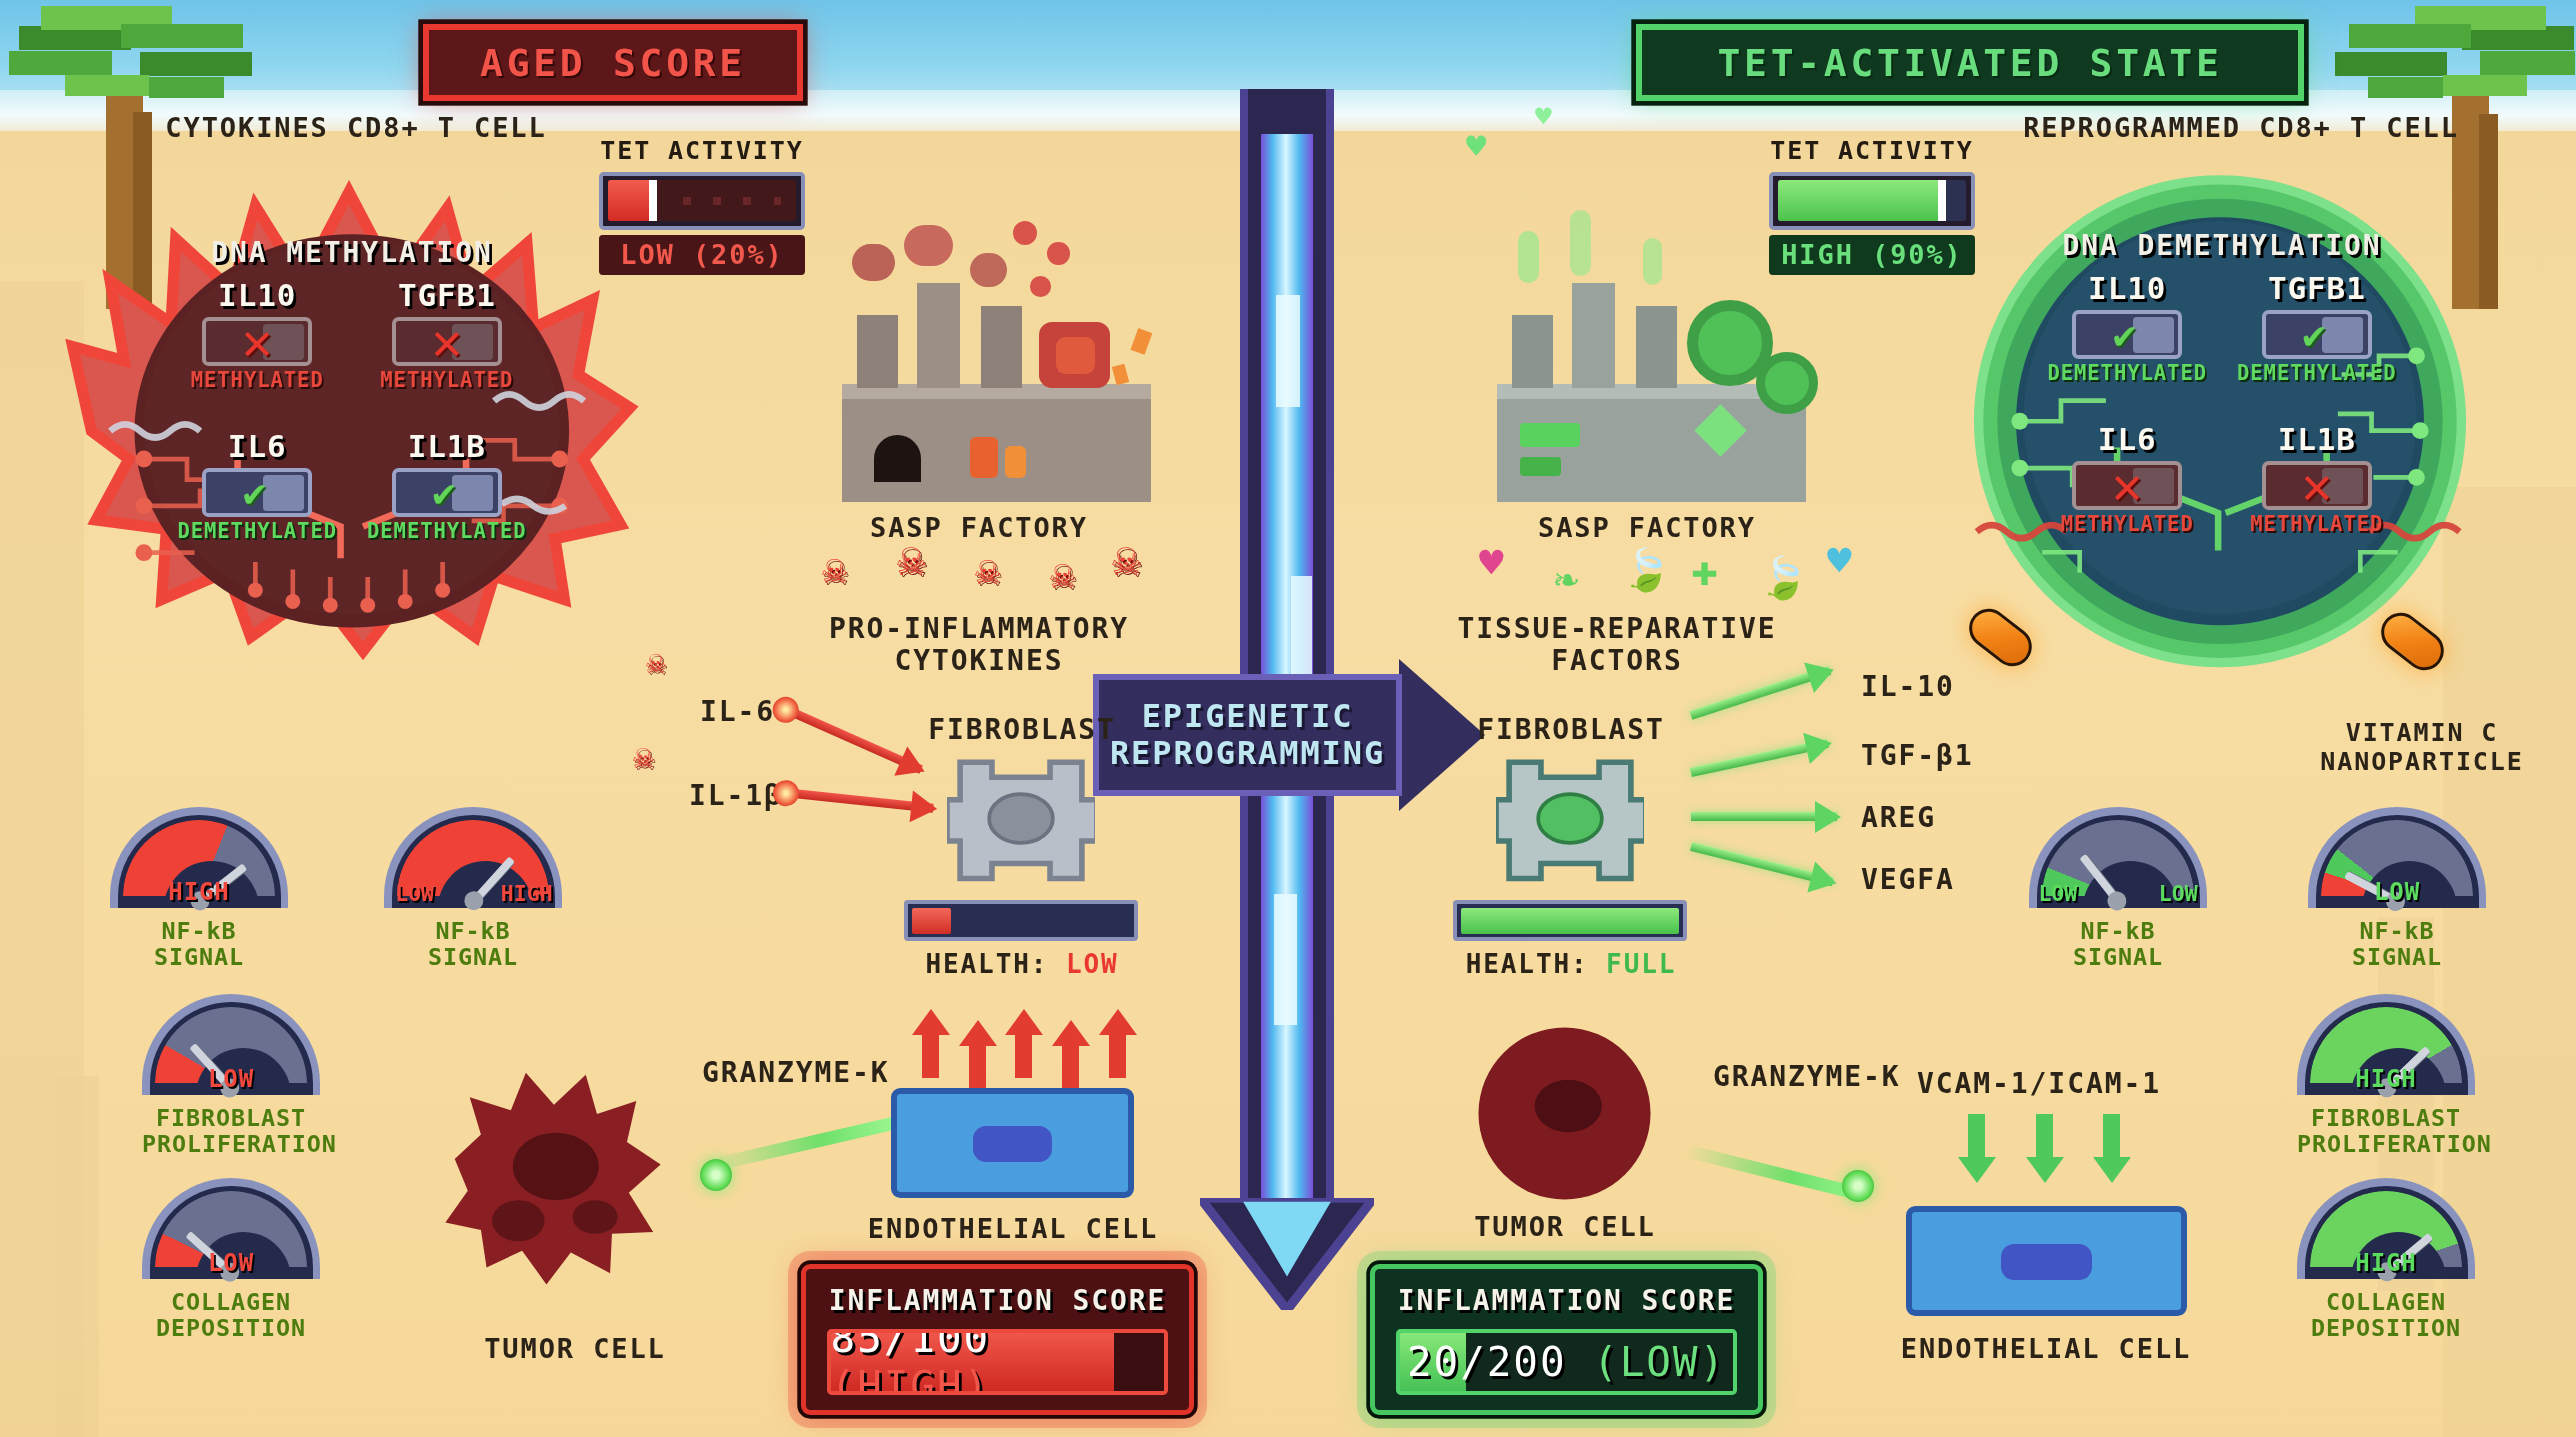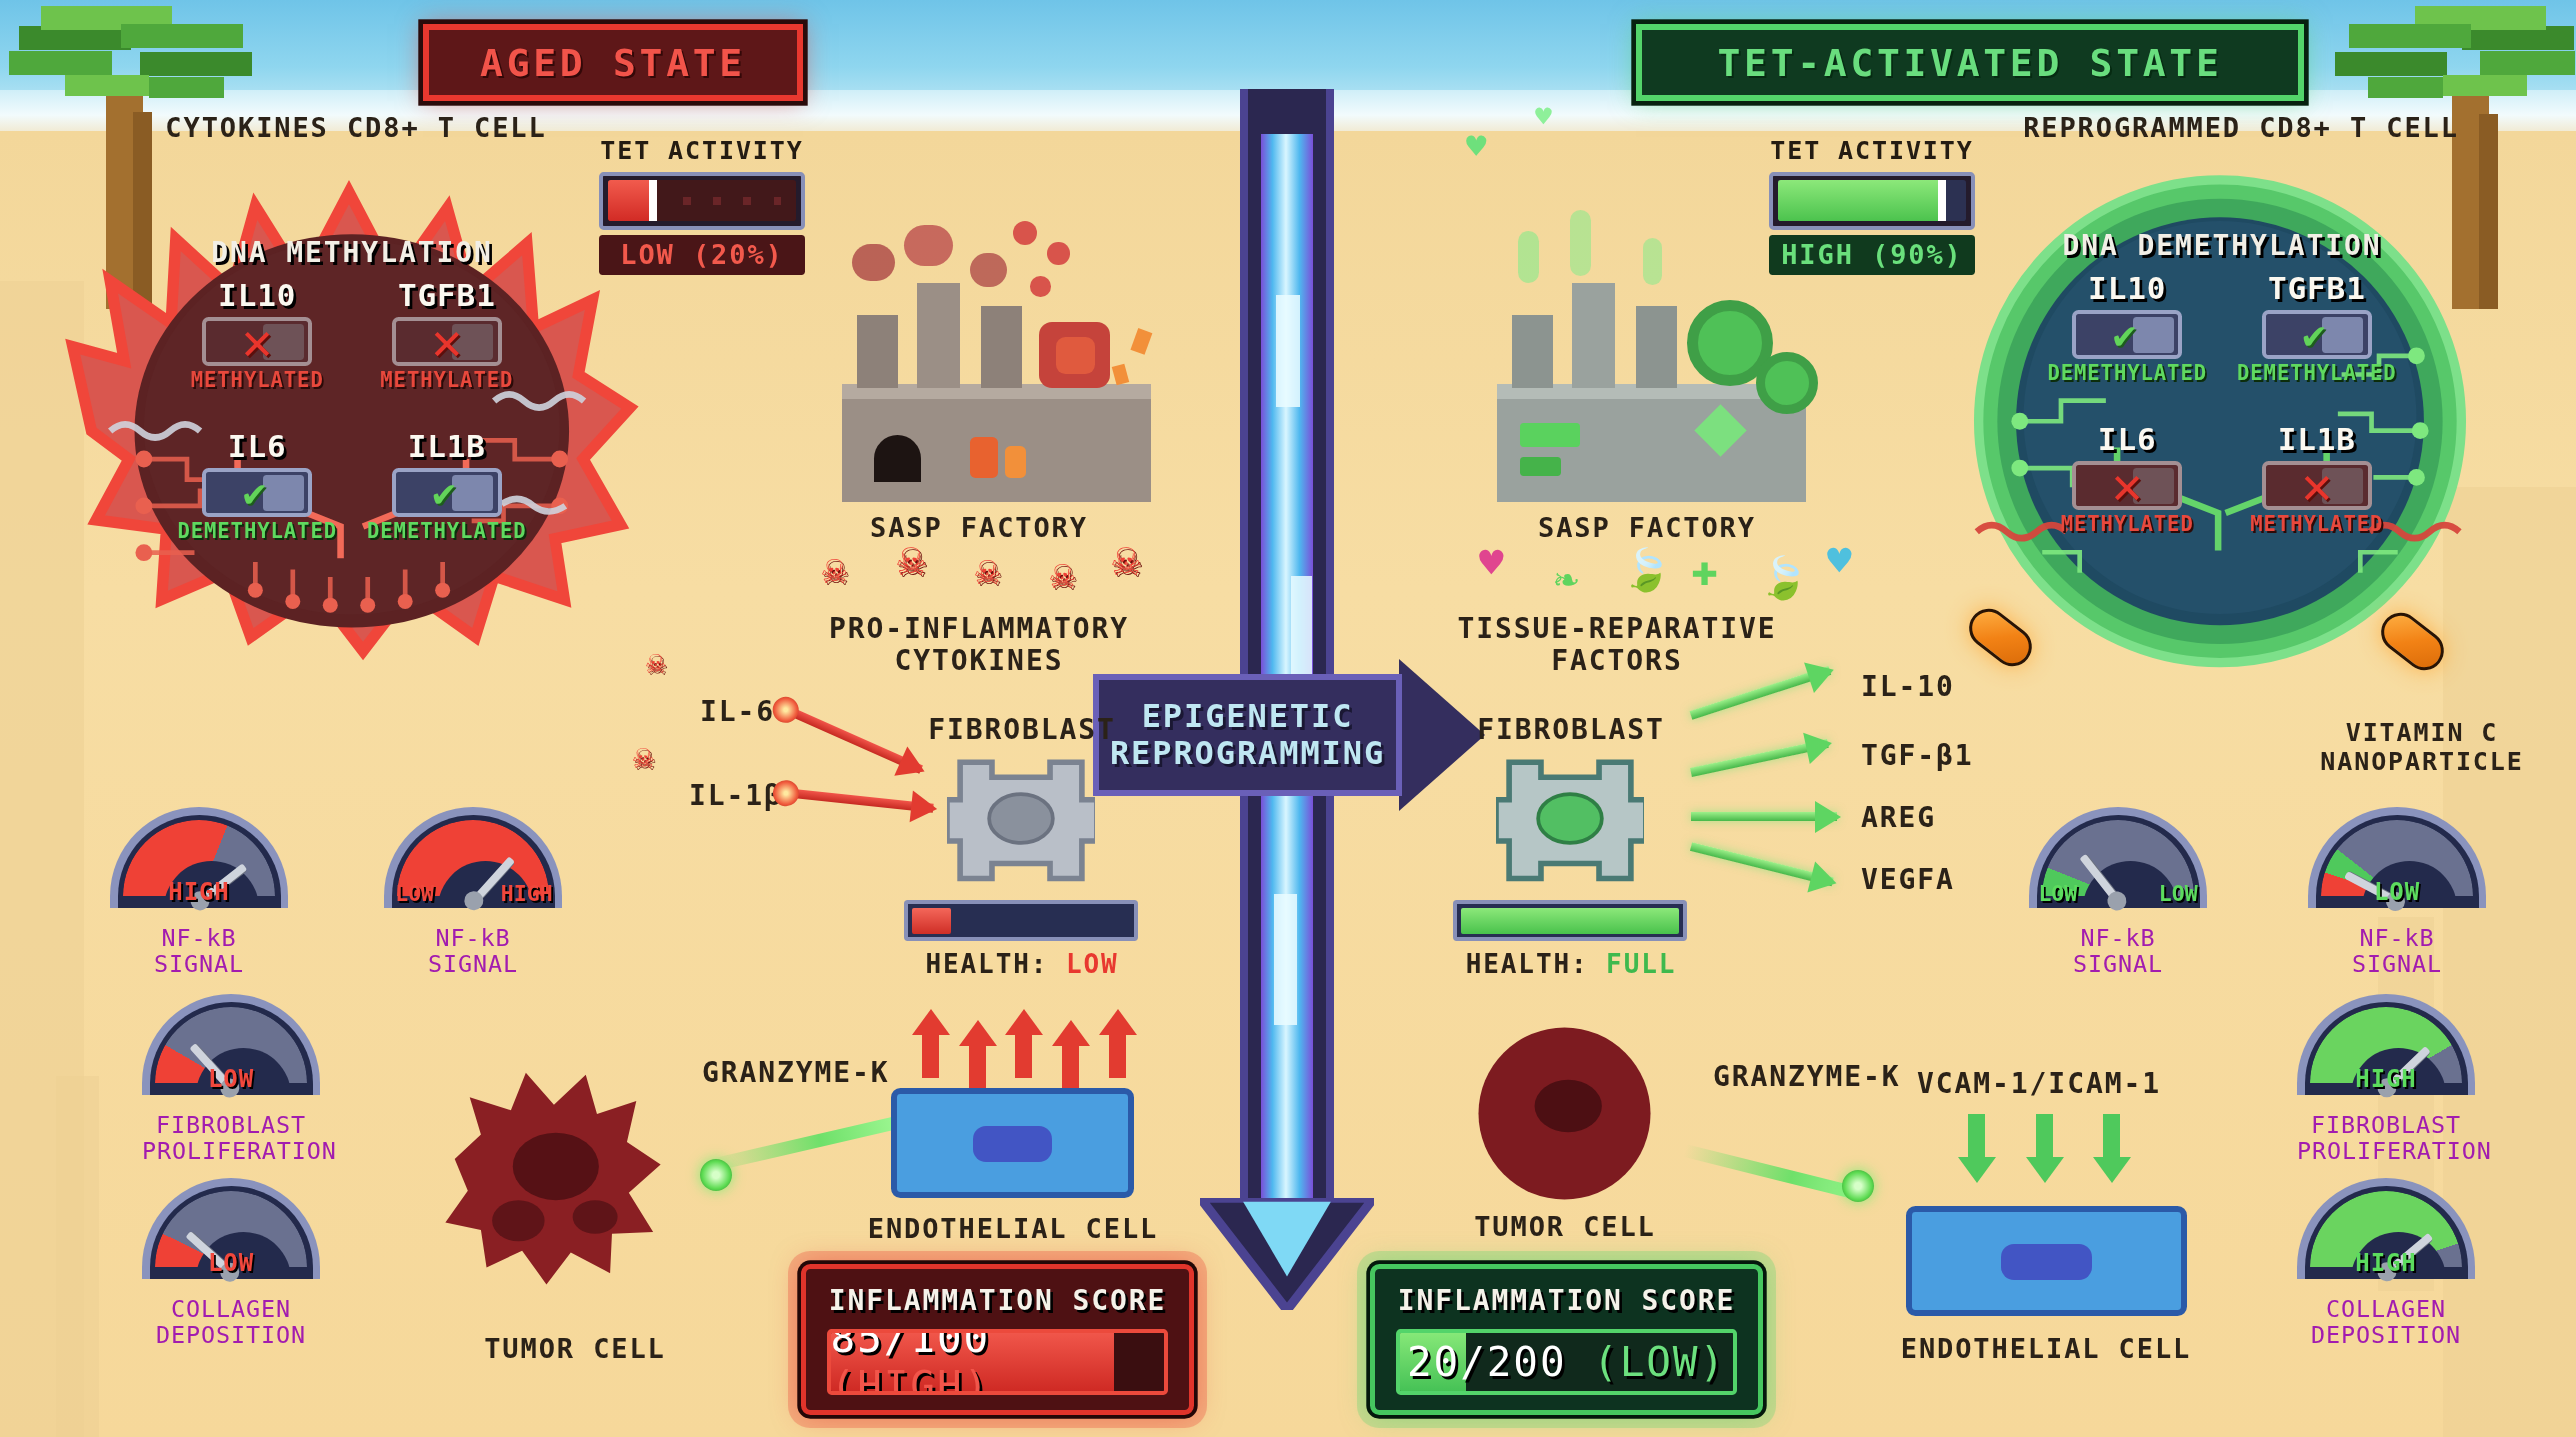--- a/index.html
+++ b/index.html
@@ -100,22 +100,22 @@
   .needle { position:absolute; left:50%; bottom:5.6px; width:7.5px; height:58px; background:#cfd4dd;
     transform-origin:50% 100%; border-radius:2.8px; box-shadow:0.9px 0.9px 0 #6c7280; }
   .needle::after { content:""; position:absolute; left:-5.6px; bottom:-7.5px; width:19px; height:19px;
     border-radius:50%; background:#9aa1ad; }
   .g-val { position:absolute; left:0; right:0; bottom:1.9px; text-align:center; font-weight:bold;
     font-size:24px; letter-spacing:0.9px; z-index:4; }
   .g-val.hi-red { color:#f1473c; text-shadow:1.9px 1.9px 0 #000; }
   .g-val.lo-red { color:#f1473c; text-shadow:1.9px 1.9px 0 #000; }
   .g-val.lo-green, .g-val.hi-green { color:#5cdc5e; text-shadow:1.9px 1.9px 0 #000; }
   .g-side { position:absolute; bottom:1.9px; font-weight:bold; font-size:21.5px; z-index:4; }
-  .g-label { text-align:center; font-weight:normal; font-size:23.4px; letter-spacing:0.9px;
-    color:#a21caf; margin-top:18px; line-height:1.1; }
+  .g-label { text-align:center; font-weight:bold; font-size:23.4px; letter-spacing:0.9px;
+    color:#4d7c0f; margin-top:11px; line-height:1.1; }
 
   
   .score { position:absolute; padding:15px 20.6px; }
   .score .s-title { text-align:center; font-weight:bold; font-size:28px; letter-spacing:1.9px;
     color:#f5f2e9; text-shadow:2.8px 2.8px 0 #000; }
   .score .s-bar { margin-top:12px; height:66px; position:relative; border-radius:4.7px; overflow:hidden;
     display:flex; align-items:center; justify-content:center; }
   .score .s-fill { position:absolute; left:0; top:0; bottom:0; }
   .score .s-text { position:relative; font-weight:normal; font-size:41px; letter-spacing:1.9px; z-index:2; }
   .score-red { background:#4e1113; border:5.6px solid #e0342b; border-radius:9.4px;
@@ -228,21 +228,21 @@
     <div class="frond dark" style="left:150px;top:26px;width:112px;height:24px;"></div>
     <div class="frond" style="left:168px;top:51px;width:95px;height:24px;"></div>
     <div class="frond light" style="left:103px;top:5.6px;width:131px;height:24px;"></div>
     <div class="frond" style="left:37px;top:24px;width:122px;height:24px;"></div>
     <div class="frond dark" style="left:22.5px;top:52px;width:112px;height:24px;"></div>
     <div class="frond light" style="left:131px;top:75px;width:84px;height:20.6px;"></div>
     <div class="frond" style="left:56px;top:77px;width:75px;height:20.6px;"></div>
   </div>
 
   <div class="banner banner-red" style="left:423px;top:24px;width:380px;height:77px;font-size:38px;">
-    <span>AGED STATE</span>
+    <span>AGED SCORE</span>
   </div>
   <div class="banner banner-green" style="left:1636px;top:24px;width:668px;height:77px;font-size:38px;">
     <span>TET-ACTIVATED STATE</span>
   </div>
 
   <div class="label ctr" style="left:356px;top:112px;font-size:27px;">CYTOKINES CD8+ T CELL</div>
   <div class="label ctr" style="left:2241px;top:112px;font-size:27px;">REPROGRAMMED CD8+ T CELL</div>
 
   <div class="meter m-red" style="left:599px;top:136px;width:206px;">
     <div class="m-title">TET ACTIVITY</div>

